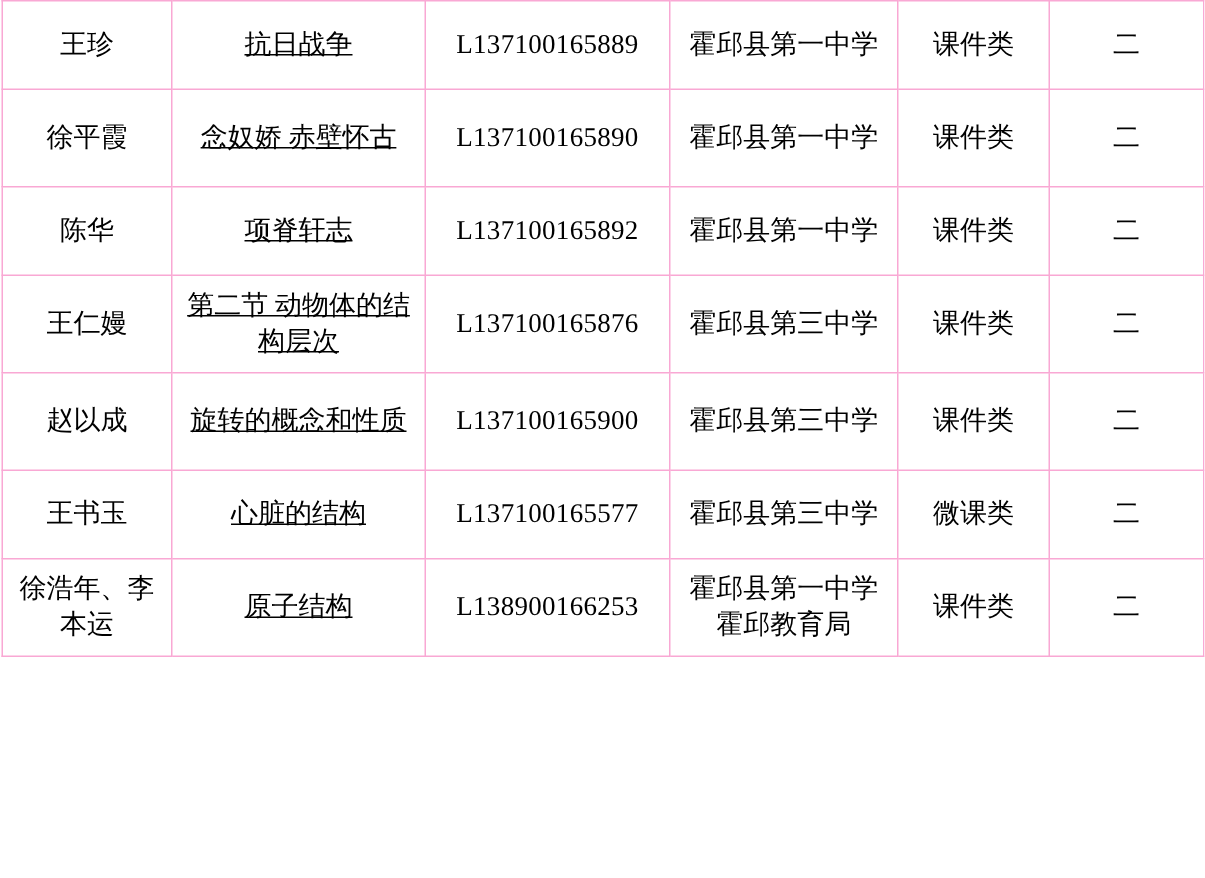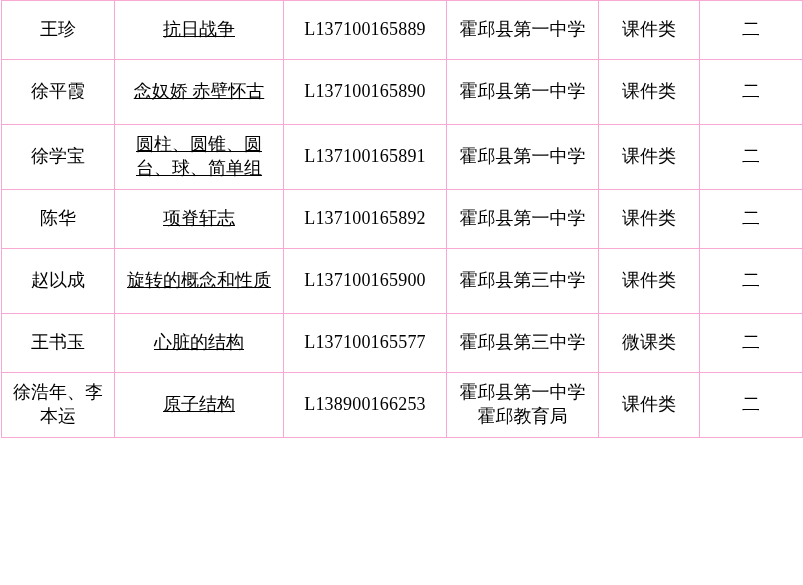--- a/index.html
+++ b/index.html
@@ -91,33 +91,33 @@
         <td class="cell-level">二</td>
       </tr>
       <tr class="row-h-2">
         <td class="cell-name">徐平霞</td>
         <td class="cell-title">念奴娇 赤壁怀古</td>
         <td class="cell-code">L137100165890</td>
         <td class="cell-school">霍邱县第一中学</td>
         <td class="cell-type">课件类</td>
         <td class="cell-level">二</td>
       </tr>
-      <tr class="row-h-2">
-        <td class="cell-name">徐学宝</td>
-        <td class="cell-title">圆柱、圆锥、圆台、球、简单组</td>
-        <td class="cell-code">L137100165891</td>
-        <td class="cell-school">霍邱县第一中学</td>
-        <td class="cell-type">课件类</td>
-        <td class="cell-level">二</td>
-      </tr>
       <tr class="row-h-1">
         <td class="cell-name">陈华</td>
         <td class="cell-title">项脊轩志</td>
         <td class="cell-code">L137100165892</td>
         <td class="cell-school">霍邱县第一中学</td>
+        <td class="cell-type">课件类</td>
+        <td class="cell-level">二</td>
+      </tr>
+      <tr class="row-h-2">
+        <td class="cell-name">王仁嫚</td>
+        <td class="cell-title">第二节 动物体的结构层次</td>
+        <td class="cell-code">L137100165876</td>
+        <td class="cell-school">霍邱县第三中学</td>
         <td class="cell-type">课件类</td>
         <td class="cell-level">二</td>
       </tr>
       <tr class="row-h-2">
         <td class="cell-name">赵以成</td>
         <td class="cell-title">旋转的概念和性质</td>
         <td class="cell-code">L137100165900</td>
         <td class="cell-school">霍邱县第三中学</td>
         <td class="cell-type">课件类</td>
         <td class="cell-level">二</td>

